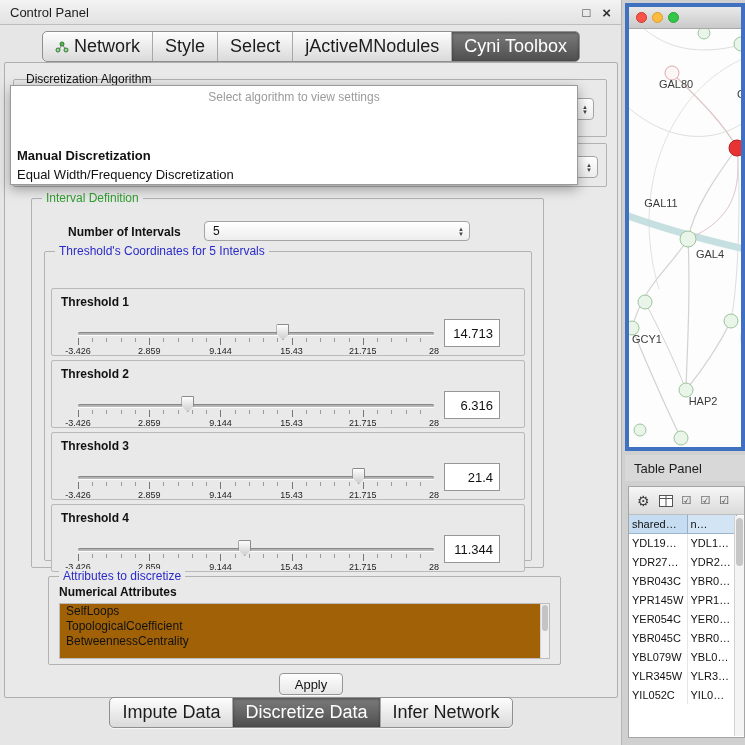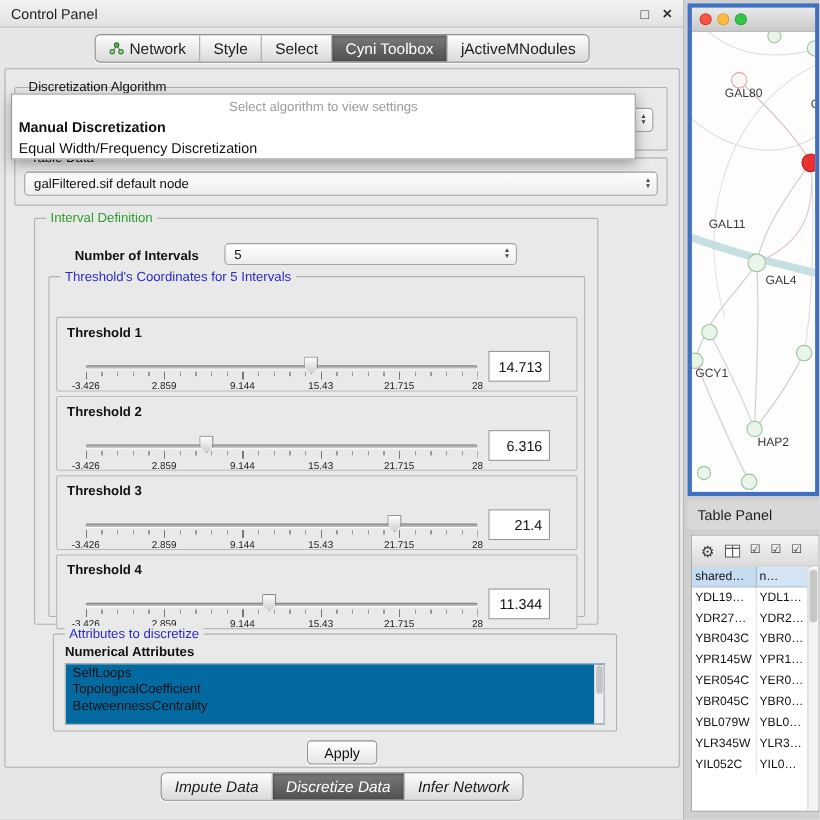--- a/index.html
+++ b/index.html
@@ -13,21 +13,21 @@
   .titlebar { height:25px; background:linear-gradient(#f3f3f3,#e2e2e2);
     border-bottom:1px solid #bdbdbd; display:flex; align-items:center; padding:0 10px;
     font-size:13px; color:#1d1d1d; }
   .titlebar .spacer { flex:1; }
   .tb-icon { font-size:13px; color:#333; margin-left:12px; cursor:default; }
   .tb-icon.close { font-weight:bold; font-size:15px; }
 
   .tabbar { position:absolute; top:31px; left:0; width:622px; display:flex; justify-content:center; }
   .segmented { display:inline-flex; border:1px solid #8f8f8f; border-radius:5px; overflow:hidden;
     background:linear-gradient(#fdfdfd,#dadada); box-shadow:0 1px 1px rgba(255,255,255,.7), inset 0 1px 0 #fff; }
-  .seg { padding:4px 12px; font-size:14px; color:#1c1c1c; border-left:1px solid #a8a8a8;
+  .seg { padding:4px 12px; font-size:18px; color:#1c1c1c; border-left:1px solid #a8a8a8;
     display:flex; align-items:center; gap:5px; white-space:nowrap; }
   .seg:first-child { border-left:none; }
   .seg.selected { background:linear-gradient(#7b7b7b,#4f4f4f); color:#fff;
     box-shadow:inset 0 1px 3px rgba(0,0,0,.4); }
   .net-icon svg { display:block; }
 
   .panel-body { position:absolute; left:4px; top:62px; width:614px; height:636px;
     background:#e9e9e9; border:1px solid #aeaeae; border-radius:2px; }
 
   
@@ -45,21 +45,21 @@
   .combo .arrows { position:absolute; right:5px; top:50%; transform:translateY(-50%);
     display:flex; flex-direction:column; font-size:6px; line-height:4.5px; color:#444; }
 
   .algo-section { left:8px; top:16px; width:594px; height:58px; }
   .algo-combo { left:8px; top:18px; width:572px; }
 
   .algo-popup { position:absolute; left:5px; top:22px; width:568px; background:#fff;
     border:1px solid #9a9a9a; box-shadow:0 4px 12px rgba(0,0,0,.35); z-index:50; padding-bottom:0; }
   .popup-header { text-align:center; color:#9b9b9b; font-size:12px; padding:4px 0 2px; }
   .popup-option { font-size:13px; color:#111; padding:2px 6px; }
-  .popup-option.bold { font-weight:bold; }
+  .popup-option.bold { font-weight:bold;margin-top:40px; }
 
   .tabledata-section { left:8px; top:80px; width:594px; height:44px; }
   .tabledata-combo { left:8px; top:12px; width:576px; }
 
   .interval-section { left:26px; top:135px; width:513px; height:370px; }
   .ni-label { position:absolute; left:36px; top:26px; font-size:12px; font-weight:bold; color:#111; }
   .ni-combo { left:172px; top:22px; width:266px; height:20px; }
 
   .thresholds-section { left:12px; top:52px; width:488px; height:310px;padding-left:25px; }
 
@@ -78,35 +78,35 @@
     background-image:repeating-linear-gradient(90deg,#777 0 1px,transparent 1px 71.2px); }
   .slider-scale { position:absolute; left:0; width:100%; top:19px; height:10px;
     font-size:9px; color:#222; }
   .scale-label { position:absolute; transform:translateX(-50%); white-space:nowrap; }
   .value-box { position:absolute; right:24px; top:30px; width:56px; height:28px; background:#fff;
     border:1px solid #979797; font-size:13px; color:#111; display:flex; align-items:center;
     justify-content:flex-end; padding-right:6px; }
 
   .attributes-section { left:43px; top:513px; width:513px; height:89px; }
   .list-title { position:absolute; left:10px; top:8px; font-size:12px; font-weight:bold; color:#111; }
-  .attr-list { position:absolute; left:10px; right:10px; top:26px; height:56px; background:#0369a1;
+  .attr-list { position:absolute; left:10px; right:10px; top:26px; height:56px; background:#a16207;
     border:1px solid #bdbdbd; overflow:hidden; }
   .attr-item { font-size:12px; color:#111; line-height:15px; padding-left:6px; white-space:nowrap; }
   .list-scrollbar { position:absolute; top:0; right:0; bottom:0; width:9px; background:#efefef;
     border-left:1px solid #d5d5d5; }
   .list-scrollbar .thumb { position:absolute; top:1px; left:1px; right:1px; height:26px;
     background:#c4c4c4; border-radius:4px; }
 
   .apply-btn { position:absolute; top:610px; left:50%; transform:translateX(-50%);
     width:64px; height:22px; border:1px solid #969696; border-radius:4px;
     background:linear-gradient(#fefefe,#e6e6e6); font-size:13px; color:#111;
     display:flex; align-items:center; justify-content:center;
     box-shadow:0 1px 1px rgba(255,255,255,.8); }
 
-  .bottom-tabbar { position:absolute; bottom:17px; left:0; width:622px; display:flex; justify-content:center;font-style:italic; }
+  .bottom-tabbar { position:absolute; bottom:17px; left:0; width:622px; display:flex; justify-content:center; }
 
   
   .network-window { position:absolute; left:625px; top:3px; width:120px; height:448px;
     border:4px solid #4071c0; background:#fff; overflow:hidden; }
   .nw-titlebar { height:22px; background:linear-gradient(#e9e9e9,#c9c9c9);
     border-bottom:1px solid #a9a9a9; display:flex; align-items:center; padding-left:7px; gap:5px; }
   .light { width:11px; height:11px; border-radius:50%; }
   .light.red { background:#f95448; border:1px solid #cf382d; }
   .light.yellow { background:#fdbc40; border:1px solid #d69e2c; }
   .light.green { background:#33c748; border:1px solid #27a437; }
@@ -163,22 +163,22 @@
               <line x1="7" y1="3" x2="11" y2="9" stroke="#7a7a7a" stroke-width="1"></line>
               <circle cx="7" cy="3" r="2" fill="#55b855" stroke="#2c7a2c"></circle>
               <circle cx="3" cy="9" r="2" fill="#9fd69f" stroke="#2c7a2c"></circle>
               <circle cx="11" cy="9" r="2" fill="#9fd69f" stroke="#2c7a2c"></circle>
             </svg>
           </span>
           <span>Network</span>
         </div>
         <div class="seg">Style</div>
         <div class="seg">Select</div>
+        <div class="seg">jActiveMNodules</div>
         <div class="seg selected">Cyni Toolbox</div>
-        <div class="seg">jActiveMNodules</div>
       </div>
     </div>
 
     <div class="panel-body">
 
       <div class="tsection algo-section">
         <span class="legend nobg">Discretization Algorithm</span>
         <div class="combo algo-combo">
           <span class="arrows">
               <span>▲</span>

